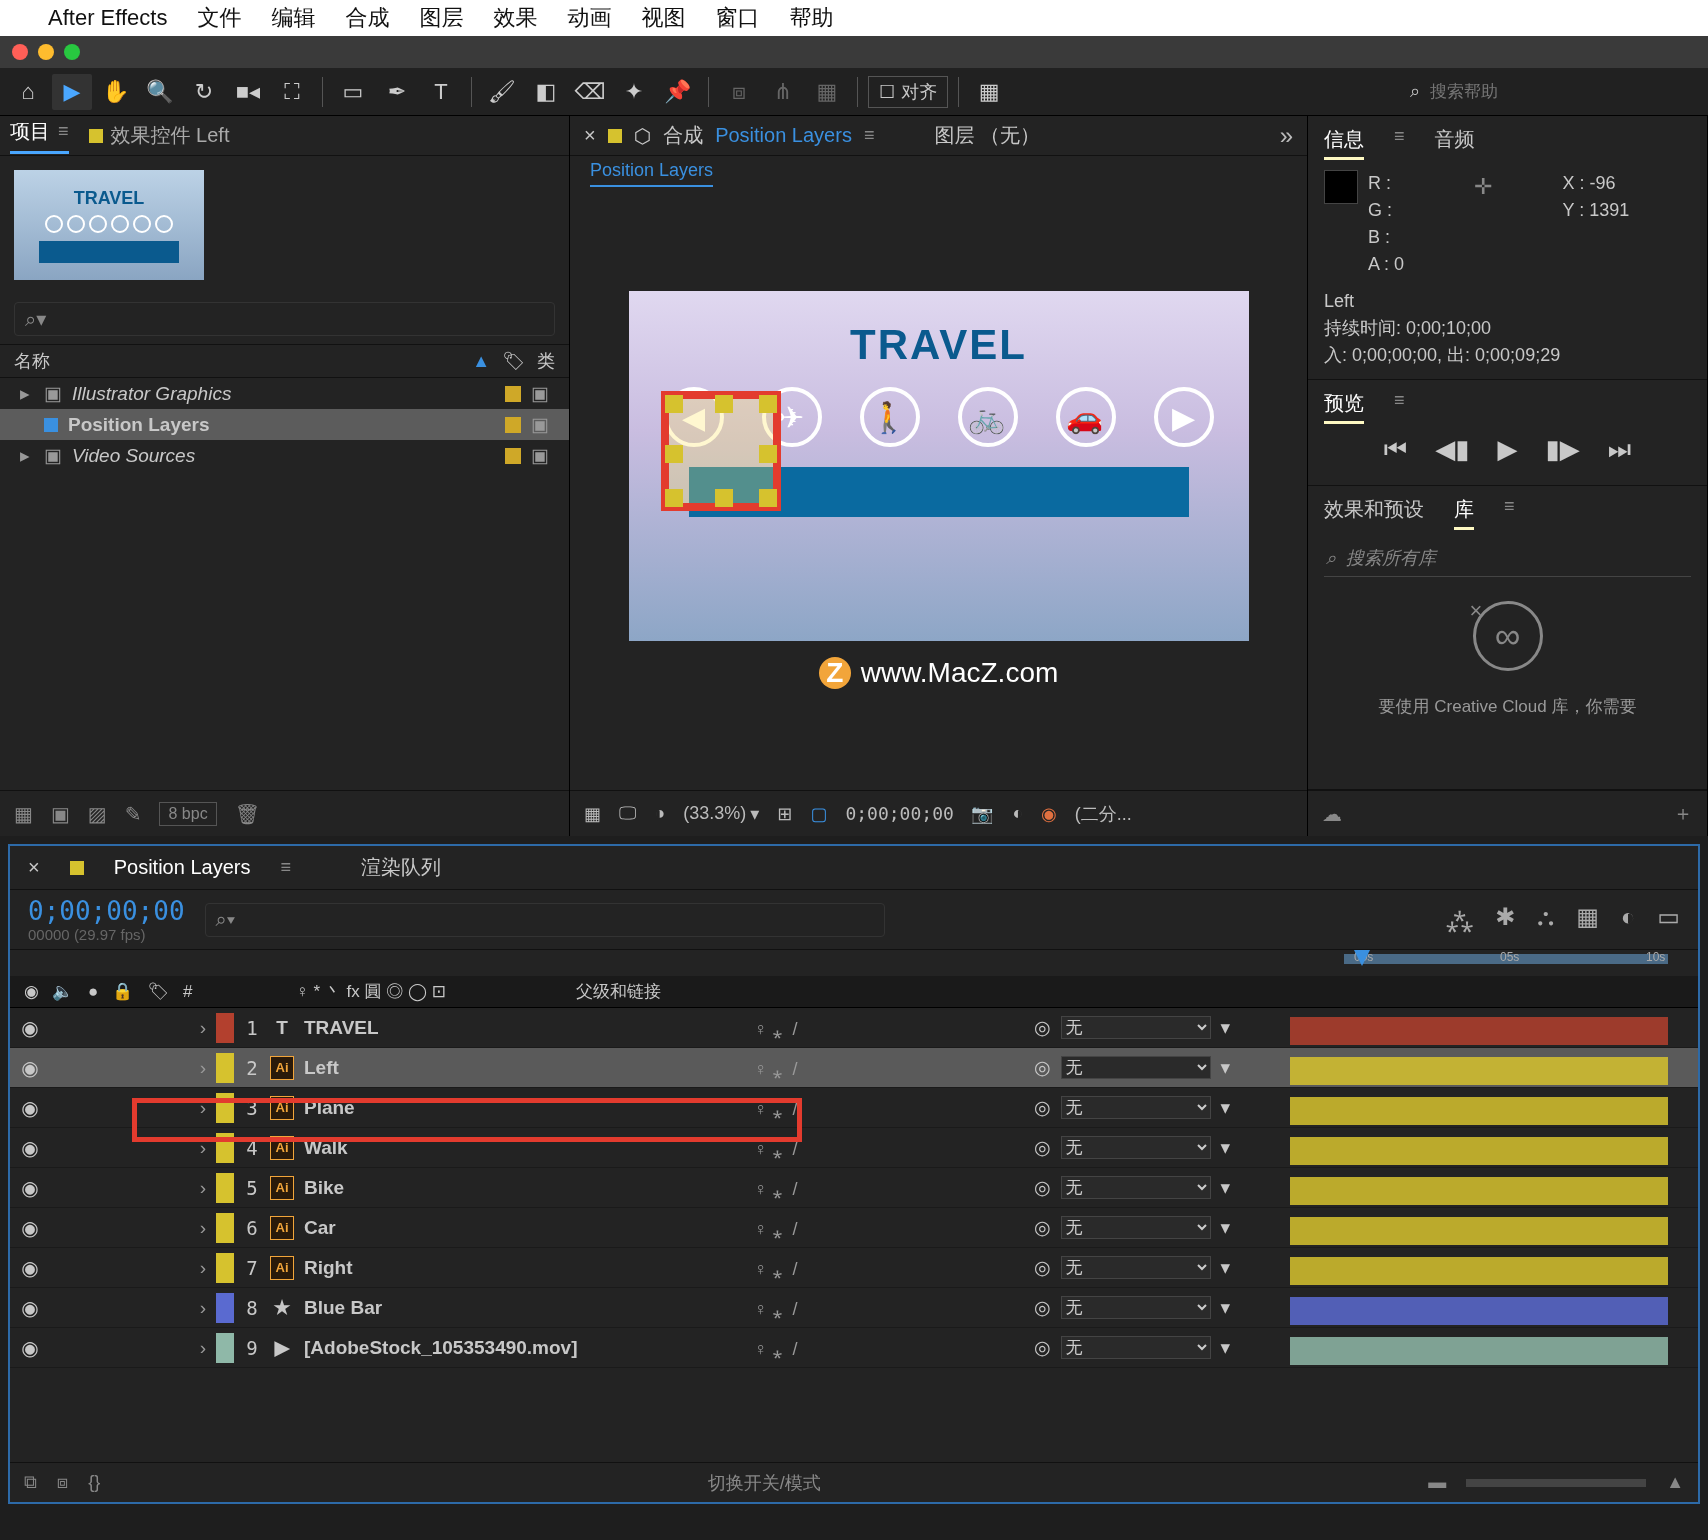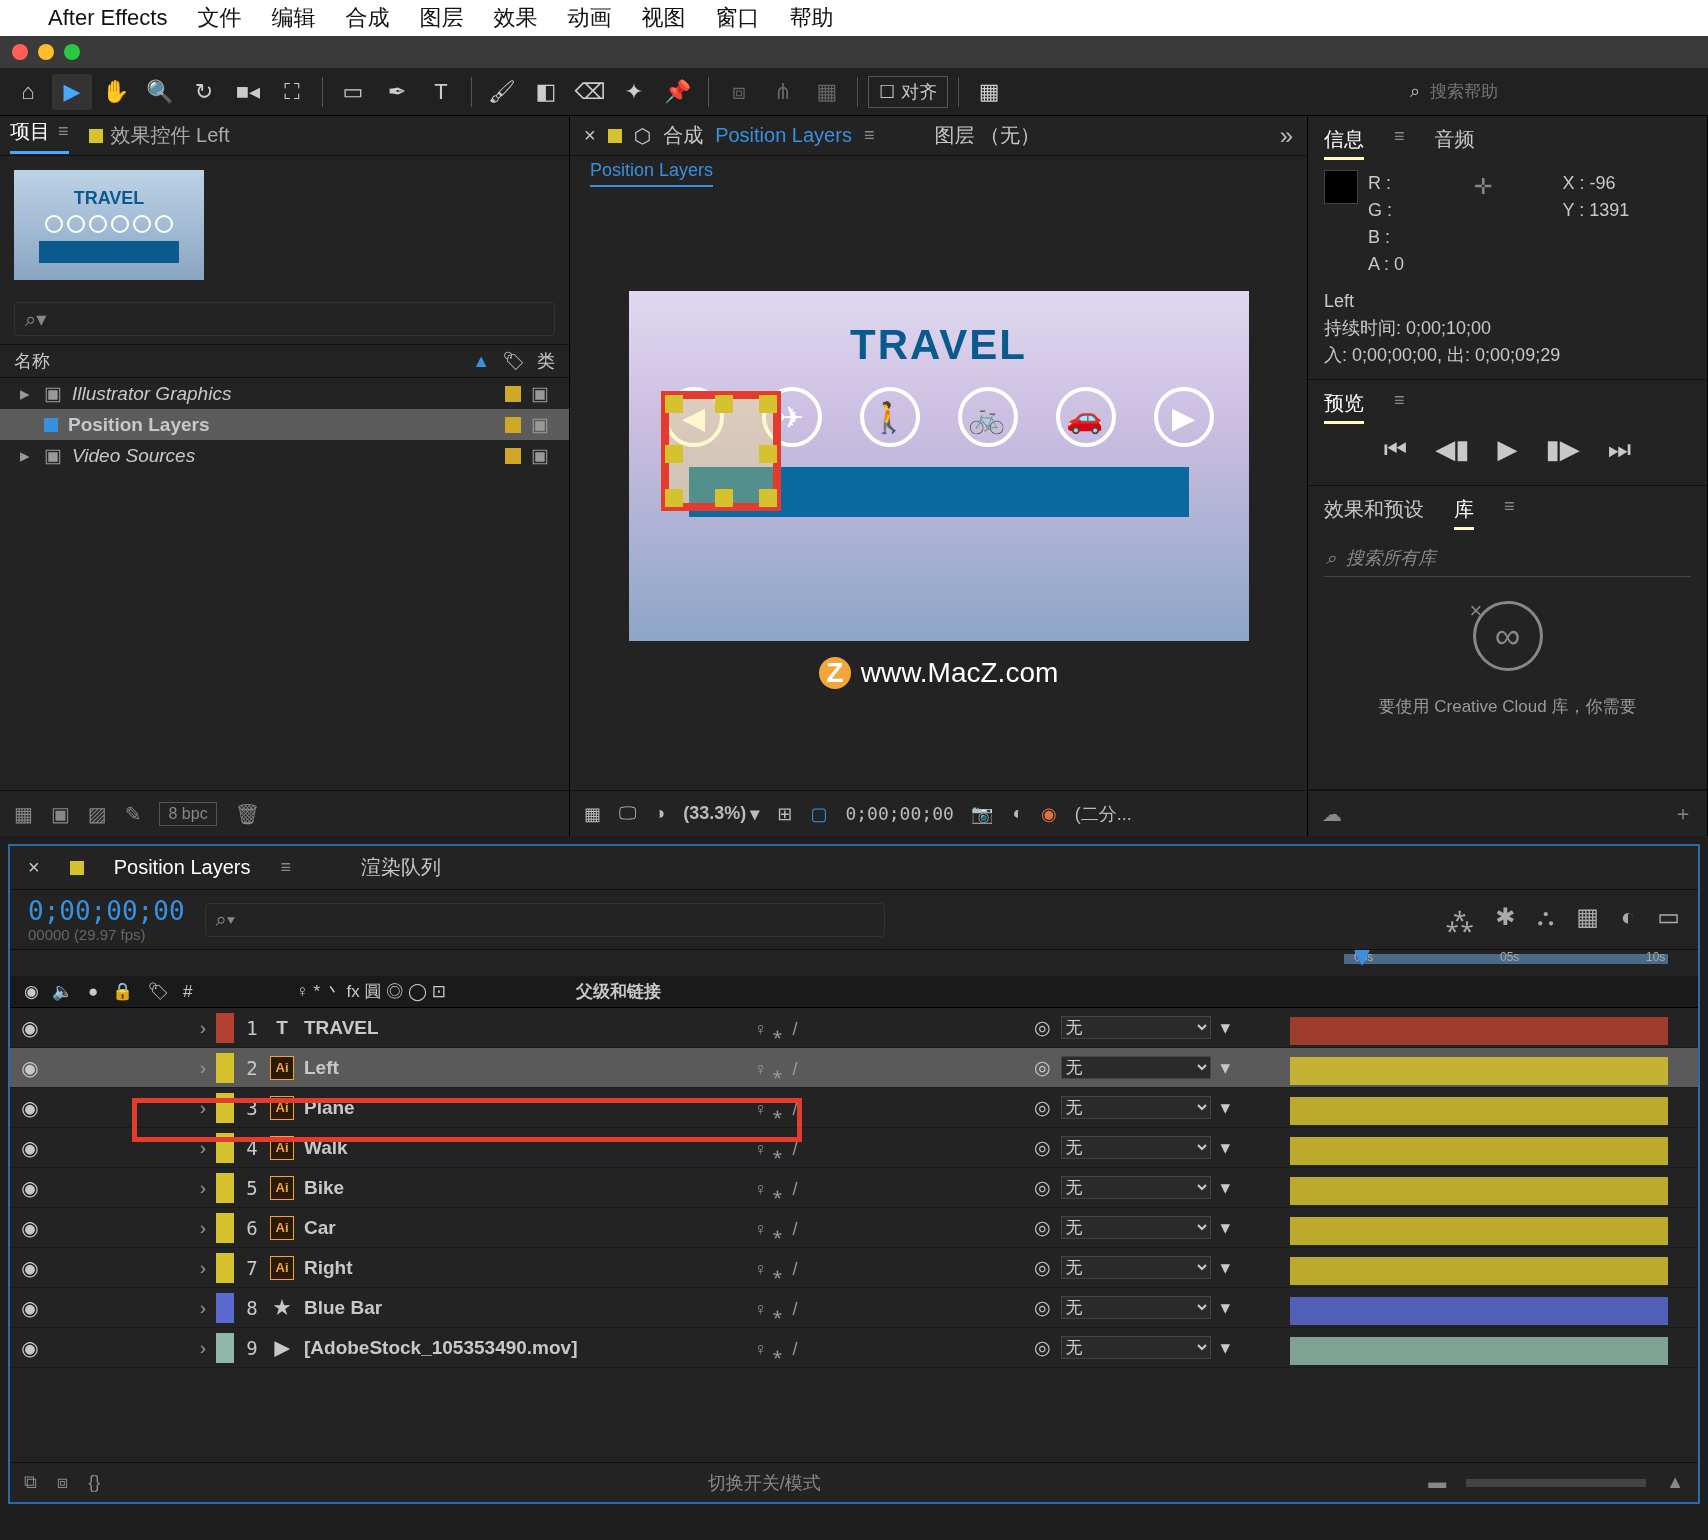--- a/index.html
+++ b/index.html
@@ -74,21 +74,21 @@
 .iconrow{display:flex;gap:38px;margin-top:18px;}
 .ico{width:60px;height:60px;border:4px solid #fff;border-radius:50%;display:flex;align-items:center;justify-content:center;color:#fff;font-size:30px;}
 .selbox{width:120px;height:120px;border:8px solid #e33b2e;position:absolute;left:32px;top:100px;background:rgba(255,230,100,0.3);}
 .selbox .h{width:18px;height:18px;background:#d6c22e;position:absolute;}
 .h1{top:-4px;left:-4px}.h2{top:-4px;right:-4px}.h3{bottom:-4px;left:-4px}.h4{bottom:-4px;right:-4px}
 .h5{top:-4px;left:46px}.h6{bottom:-4px;left:46px}.h7{left:-4px;top:46px}.h8{right:-4px;top:46px}
 .bluebar{width:500px;height:50px;background:#0a6aa0;margin-top:20px;}
 .watermark{display:flex;align-items:center;gap:10px;font-size:28px;color:#fff;}
 .wz{width:32px;height:32px;border-radius:50%;background:#f2a53a;color:#fff;display:flex;align-items:center;justify-content:center;font-weight:700;}
 .viewer-footer{height:46px;border-top:1px solid #111;display:flex;align-items:center;gap:18px;padding:0 14px;font-size:18px;color:#bbb;}
-.zoom{display:flex;align-items:flex-start;gap:4px;font-weight:bold;}
+.zoom{display:flex;align-items:flex-start;gap:4px;}
 .timecode-vf{font-family:monospace;}
 
 
 .rpanel{border-bottom:1px solid #111;padding:10px 16px;}
 .rtabs{display:flex;gap:30px;font-size:20px;margin-bottom:10px;}
 .rtabs .act{color:#fff;border-bottom:3px solid #fef9c3;padding-bottom:4px;}
 .info-grid{display:flex;gap:70px;font-size:18px;line-height:1.5;}
 .cross{color:#888;font-size:22px;}
 .info-block2{font-size:18px;line-height:1.5;margin-top:10px;}
 .preview-ctl{display:flex;justify-content:center;gap:28px;font-size:26px;margin:10px 0;}
@@ -105,21 +105,21 @@
 .tl-search{flex:0 0 680px;height:34px;border:1px solid #333;border-radius:4px;display:flex;align-items:center;padding:0 10px;font-size:20px;color:#888;}
 .tl-icons{margin-left:auto;display:flex;gap:22px;font-size:24px;color:#aaa;}
 .ruler{height:26px;display:flex;align-items:center;padding-left:1334px;font-size:16px;color:#888;position:relative;}
 .ruler-track{position:absolute;left:1334px;right:30px;top:4px;height:10px;background:#4a6a86;}
 .ruler-tick{position:absolute;top:0;color:#aaa;font-size:12px;}
 .playhead{position:absolute;left:1344px;top:0;width:16px;height:16px;background:#3a90e0;clip-path:polygon(0 0,100% 0,50% 100%);}
 .tl-colhead{height:32px;display:flex;align-items:center;background:#1a1a1a;font-size:17px;border-bottom:1px solid #000;}
 .ch-left{width:286px;display:flex;align-items:center;gap:14px;padding-left:14px;}
 .ch-name{width:506px;}
 .ch-sw{width:280px;}
-.ch-parent{width:256px;font-weight:bold;}
+.ch-parent{width:256px;}
 .layer-rows{flex:1;}
 .lrow{height:40px;display:flex;align-items:center;font-size:19px;border-bottom:1px solid #1a1a1a;}
 .lrow.sel{background:#5a5a5a;}
 .eye{width:40px;text-align:center;font-size:20px;}
 .locks{width:140px;display:flex;gap:6px;}
 .chev{width:26px;text-align:center;color:#999;}
 .color{width:18px;height:30px;}
 .num{width:36px;text-align:center;font-family:monospace;}
 .ai{width:24px;height:24px;background:#2a1a0a;border:1px solid #f2a53a;color:#f2a53a;font-size:13px;display:flex;align-items:center;justify-content:center;font-weight:700;margin-right:10px;}
 .ticon{width:24px;text-align:center;font-weight:700;margin-right:10px;}

